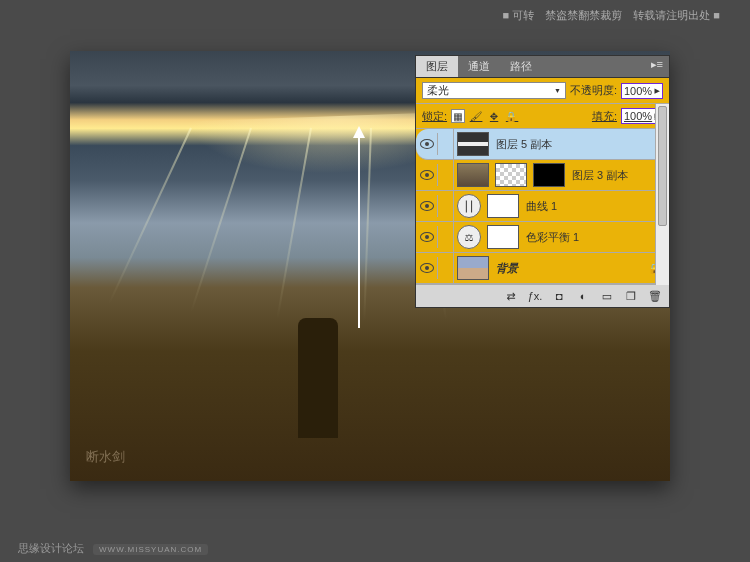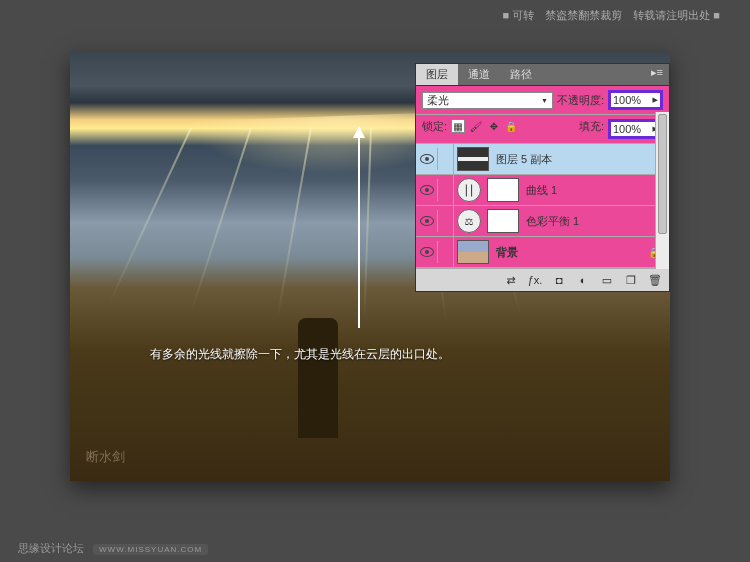--- a/index.html
+++ b/index.html
@@ -15,48 +15,48 @@
 .canvas-area { margin: 20px 70px; position: relative; width: 600px; height: 430px; box-shadow: 0 8px 20px rgba(0,0,0,0.5); }
 .photo { position: absolute; inset: 0; background: linear-gradient(180deg, #3a4550 0%, #4a5560 8%, #2a3540 12%, #f4d080 16%, #ffeb90 18%, #3a4a5a 22%, #4a5a6a 30%, #8a9aaa 40%, #7a8a95 48%, #6a5a3a 55%, #4a3a1a 70%, #3a2a12 100%); }
 .rays { position: absolute; top: 15%; left: 10%; width: 70%; height: 55%; background: radial-gradient(ellipse 60% 40% at 50% 0%, rgba(255,240,180,0.6), transparent 60%); transform: skewY(-2deg); }
 .ray-line { position: absolute; top: 18%; width: 2px; height: 45%; background: linear-gradient(180deg, rgba(255,250,200,0.5), transparent); transform-origin: top center; }
 .stump { position: absolute; bottom: 10%; left: 38%; width: 40px; height: 120px; background: #2a1f0a; border-radius: 8px 8px 0 0; }
 .arrow { position: absolute; top: 18%; left: 48%; width: 2px; height: 200px; background: #fff; }
 .arrow::before { content: ""; position: absolute; top: -8px; left: -5px; border: 6px solid transparent; border-bottom: 12px solid #fff; }
 .anno1 { position: absolute; top: 185px; left: 80px; color: #fff; font-size: 12px; line-height: 1.8; text-shadow: 0 1px 2px rgba(0,0,0,0.8); }
 .anno2 { position: absolute; top: 295px; left: 80px; color: #fff; font-size: 12px; text-shadow: 0 1px 2px rgba(0,0,0,0.8); }
 .watermark { position: absolute; bottom: 15px; left: 16px; color: rgba(200,180,150,0.5); font-size: 13px; }
-.panel { position: absolute; top: 12px; right: 0; width: 255px; background: #ec4899; border: 1px solid #333; font-size: 11px; color: #333; }
+.panel { position: absolute; top: 4px; right: 0; width: 255px; background: #eab308; border: 1px solid #333; font-size: 11px; color: #333; }
 .tabs { display: flex; background: #6a6a6a; border-bottom: 1px solid #333; }
 .tab { padding: 3px 10px; color: #ddd; cursor: pointer; }
 .tab.active { background: #d6d6d6; color: #333; }
 .panel-menu { margin-left: auto; padding: 2px 6px; color: #ddd; }
 .row1 { display: flex; align-items: center; padding: 4px 6px; gap: 4px; border-bottom: 1px solid #aaa; }
 .blend-select { flex: 1; background: #fff; border: 1px solid #888; padding: 0 4px; display: flex; justify-content: space-between; align-items: center; }
-.opacity-input { width: 55px; background: #fff; border: 3px solid #6d28d9; padding: 1px 2px; display: flex; justify-content: space-between; align-items: center; }
-.row2 { display: flex; align-items: flex-start; padding: 4px 6px; gap: 4px; border-bottom: 1px solid #aaa; }
+.opacity-input { width: 42px; background: #fff; border: 1px solid #6d28d9; padding: 1px 2px; display: flex; justify-content: space-between; align-items: center; }
+.row2 { display: flex; align-items: center; padding: 4px 6px; gap: 4px; border-bottom: 1px solid #aaa; text-decoration: underline; }
 .lock-icons { display: flex; gap: 4px; align-items: center; }
 .lock-icons span { width: 14px; height: 14px; display: inline-flex; align-items: center; justify-content: center; font-size: 10px; }
 .lock-box { border: 1px solid #888; background: #fff; }
 .layer { display: flex; align-items: center; border-bottom: 1px solid #aaa; min-height: 30px; }
-.layer.selected { background: #b8d8f0; }
+.layer.selected { background: #b8d8f0; border-radius: 12px; }
 .eye-col { width: 22px; height: 100%; border-right: 1px solid #aaa; display: flex; align-items: center; justify-content: center; padding: 6px 0; }
 .eye { width: 14px; height: 10px; border: 1px solid #444; border-radius: 50%; position: relative; }
 .eye::after { content: ""; position: absolute; top: 2px; left: 4px; width: 4px; height: 4px; background: #444; border-radius: 50%; }
 .link-col { width: 16px; border-right: 1px solid #aaa; align-self: stretch; }
 .thumb { width: 32px; height: 24px; border: 1px solid #555; margin: 3px; background: #888; }
 .thumb.t1 { background: linear-gradient(180deg, #333 40%, #eee 40%, #eee 60%, #333 60%); }
 .thumb.t2 { background: linear-gradient(180deg, #8a7a5a, #5a4a3a); }
 .thumb.t3 { background: repeating-conic-gradient(#ccc 0 25%, #fff 0 50%) 0 0/8px 8px; }
 .thumb.t6 { background: linear-gradient(180deg, #9ac 50%, #ca8 50%); }
 .thumb.mask { background: #000; }
 .thumb.maskw { background: #fff; }
 .adj-icon { width: 24px; height: 24px; border: 1px solid #666; border-radius: 50%; margin: 3px; background: #eee; display: flex; align-items: center; justify-content: center; font-size: 10px; }
 .layer-name { padding-left: 4px; font-size: 11px; }
-.layer-name.bg { font-weight: bold; }
+.layer-name.bg { font-style: italic; font-weight: bold; }
 .lock-small { margin-left: auto; margin-right: 8px; font-size: 10px; }
 .panel-footer { display: flex; align-items: center; justify-content: flex-end; gap: 8px; padding: 4px 6px; background: #d6d6d6; border-top: 1px solid #aaa; }
 .foot-btn { width: 16px; height: 14px; display: inline-flex; align-items: center; justify-content: center; font-size: 11px; color: #333; }
 .scrollbar { position: absolute; right: 0; top: 48px; bottom: 22px; width: 14px; background: #ececec; border-left: 1px solid #aaa; }
 .scroll-thumb { position: absolute; top: 2px; left: 2px; right: 2px; height: 120px; background: #c6c6c6; border: 1px solid #999; border-radius: 2px; }
 .footer { position: absolute; bottom: 6px; left: 18px; color: #999; font-size: 11px; }
 .footer-url { background: #555; padding: 1px 6px; border-radius: 3px; font-size: 8px; letter-spacing: 1px; margin-left: 6px; }
 .tri { font-size: 7px; }
 </style>
 </head>
@@ -71,21 +71,20 @@
     <div class="rays"></div>
     <div class="ray-line" style="left:20%;transform:rotate(25deg)"></div>
     <div class="ray-line" style="left:30%;transform:rotate(18deg)"></div>
     <div class="ray-line" style="left:40%;transform:rotate(10deg)"></div>
     <div class="ray-line" style="left:50%;transform:rotate(2deg)"></div>
     <div class="ray-line" style="left:58%;transform:rotate(-8deg)"></div>
     <div class="ray-line" style="left:66%;transform:rotate(-16deg)"></div>
     <div class="stump"></div>
   </div>
   <div class="arrow"></div>
-  <div class="anno2">有多余的光线就擦除一下，尤其是光线在云层的出口处。</div>
   <div class="watermark">断水剑</div>
 
   <div class="panel">
     <div class="tabs">
       <div class="tab active">图层</div>
       <div class="tab">通道</div>
       <div class="tab">路径</div>
       <div class="panel-menu">▸≡</div>
     </div>
     <div class="row1">
@@ -114,20 +113,30 @@
       </div>
     </div>
 
     <div class="layer selected">
       <div class="eye-col">
           <div class="eye"></div>
         </div>
       <div class="link-col"></div>
       <div class="thumb t1"></div>
       <span class="layer-name">图层 5 副本</span>
+    </div>
+    <div class="layer">
+      <div class="eye-col">
+          <div class="eye"></div>
+        </div>
+      <div class="link-col"></div>
+      <div class="thumb t2"></div>
+      <div class="thumb t3"></div>
+      <div class="thumb mask"></div>
+      <span class="layer-name">图层 3 副本</span>
     </div>
     <div class="layer">
       <div class="eye-col">
           <div class="eye"></div>
         </div>
       <div class="link-col"></div>
       <div class="adj-icon">⎮⎮</div>
       <div class="thumb maskw"></div>
       <span class="layer-name">曲线 1</span>
     </div>

